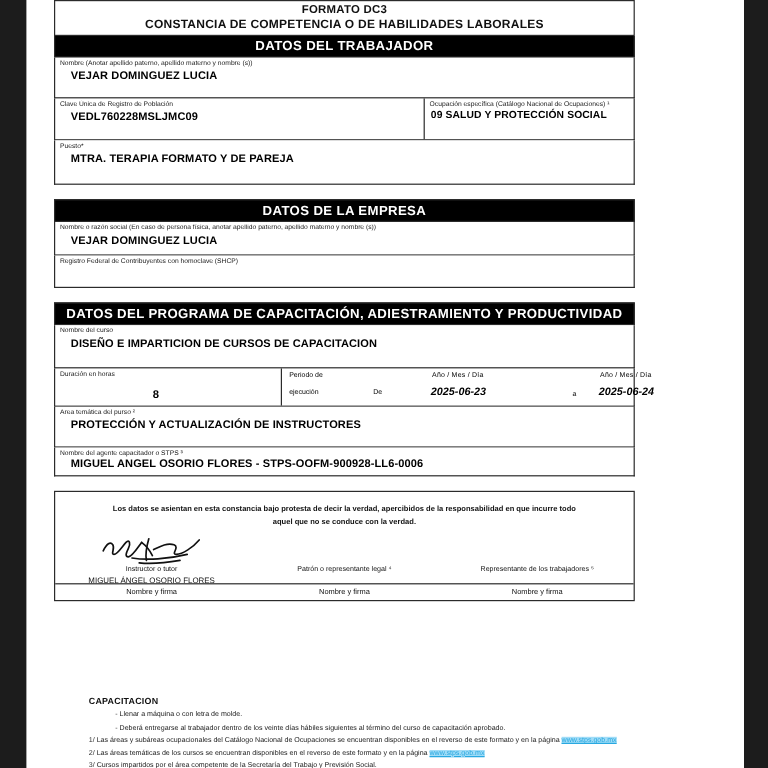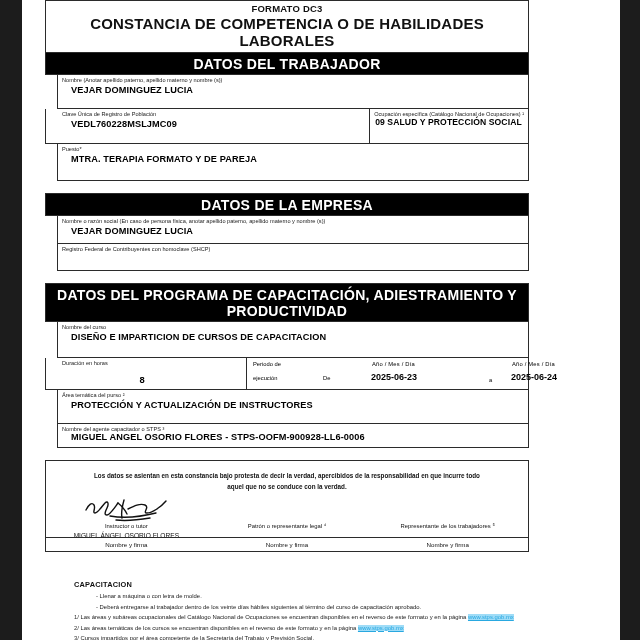--- a/index.html
+++ b/index.html
@@ -44,39 +44,38 @@
 
   .title-line {
     text-align: center;
     font-weight: bold;
     font-size: 9.5px;
     letter-spacing: .2px;
     padding: 2px 0 0 0;
     color: #111;
   }
   .title-line.sub {
-    font-size: 15px;
+    font-size: 10px;
     padding: 1px 0 3px 0;
   }
 
   .bar {
     background: #000;
     color: #fff;
     text-align: center;
-    font-size: 14px;
+    font-size: 11px;
     font-weight: bold;
     letter-spacing: .3px;
     padding: 2.5px 0 2.5px 0;
   }
 
   .field {
     position: relative;
     box-sizing: border-box;
     padding: 2px 4px 3px 4px;
-    margin-left: 12px;
   }
   .lab {
     font-size: 5.6px;
     color: #1a1a1a;
     line-height: 1.15;
     white-space: nowrap;
     overflow: hidden;
   }
   .val {
     font-size: 9.2px;
@@ -129,20 +128,21 @@
     white-space: nowrap;
   }
   .per .hdr.one { left: 125px; }
   .per .hdr.two { left: 265px; }
   .per .dt {
     position: absolute;
     top: 14px;
     font-size: 9px;
     font-weight: bold;
     white-space: nowrap;
+    font-style: italic;
   }
   .per .dt.one { left: 124px; }
   .per .dt.two { left: 264px; }
 
   
   .decl {
     border: 1.5px solid #2b2b2b;
     box-sizing: border-box;
     height: 92px;
     position: relative;

